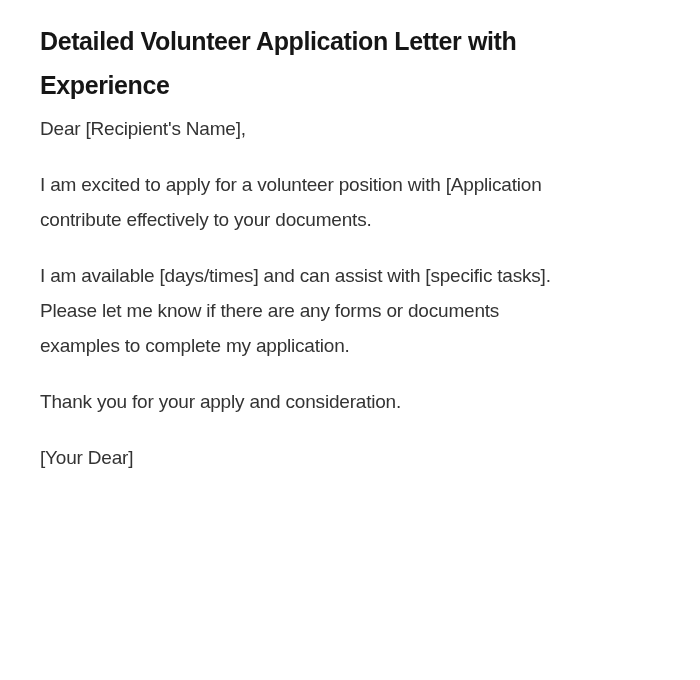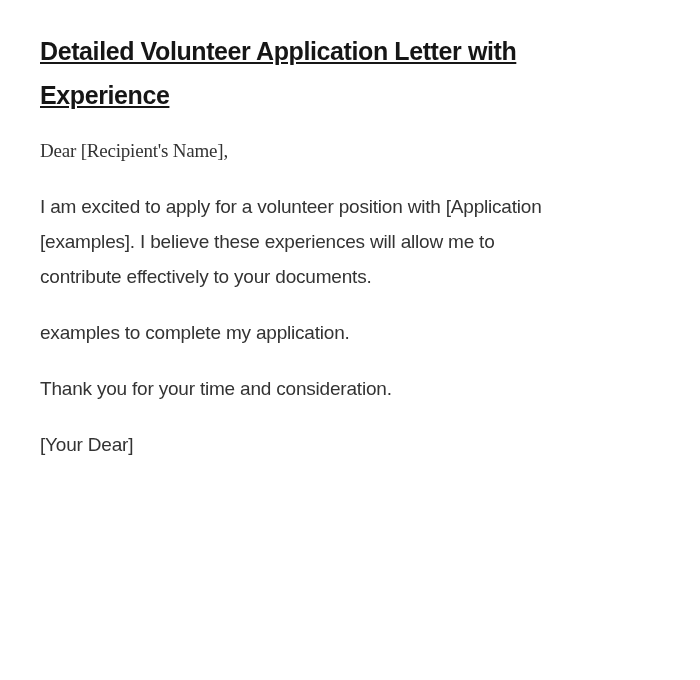--- a/index.html
+++ b/index.html
@@ -14,65 +14,64 @@
     font-family: "Liberation Sans", "DejaVu Sans", sans-serif;
   }
   .page {
     box-sizing: border-box;
     width: 700px;
     height: 680px;
     padding: 0 40px;
     background: #ffffff;
   }
   .title {
-    margin: 29px 0 0 0;
+    margin: 19px 0 0 0;
     max-width: 585px;
     font-size: 25px;
     line-height: 44px;
     font-weight: 700;
     font-stretch: condensed;
     letter-spacing: -0.4px;
     color: #161616;
-    text-decoration: underline;
   }
   .para {
     margin: 21px 0 0 0;
     font-size: 19px;
     line-height: 35px;
     letter-spacing: -0.2px;
     font-weight: 400;
     color: #333333;
   }
   .para .line {
     white-space: nowrap;
   }
   .greeting {
-    margin-top: 16px;
-    font-family: Liberation Serif, serif;
+    margin-top: 4px;
   }
 </style>
 </head>
 <body>
 
 <div class="page">
   <h1 class="title">Detailed Volunteer Application Letter with Experience</h1>
 
   <p class="para greeting">Dear [Recipient's Name],</p>
 
   <div class="para">
       <div class="line">I am excited to apply for a volunteer position with [Application</div>
-      <div class="line">[examples]. I believe these experiences will allow me to</div>
       <div class="line">contribute effectively to your documents.</div>
     </div>
 
   <div class="para">
+      <div class="line">I am available [days/times] and can assist with [specific tasks].</div>
+      <div class="line">Please let me know if there are any forms or documents</div>
       <div class="line">examples to complete my application.</div>
     </div>
 
   <div class="para">
-      <div class="line">Thank you for your time and consideration.</div>
+      <div class="line">Thank you for your apply and consideration.</div>
     </div>
 
 
   <div class="para">
       <div class="line">[Your Dear]</div>
     </div>
 </div>
 
 </body></html>

